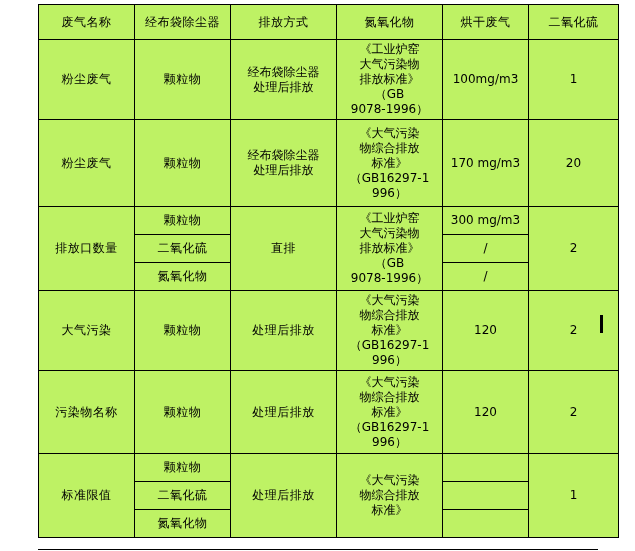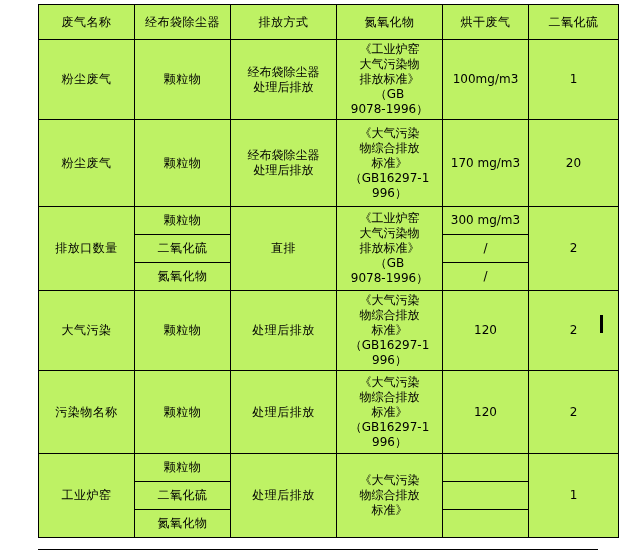--- a/index.html
+++ b/index.html
@@ -171,21 +171,21 @@
         <td class="cell-std" style="white-space:pre-line;">《大气污染
 物综合排放
 标准》
 （GB16297-1
 996）</td>
         <td class="cell-num">120</td>
         <td class="cell-num">2</td>
       </tr>
 
       <tr class="sub-row">
-        <td class="cell-name" rowspan="3">工业炉窑</td>
+        <td class="cell-name" rowspan="3">标准限值</td>
         <td class="cell-name">颗粒物</td>
         <td class="cell-name" rowspan="3">处理后排放</td>
         <td class="cell-std" rowspan="3" style="white-space:pre-line;">《大气污染
 物综合排放
 标准》</td>
         <td class="cell-num"></td>
         <td class="cell-num" rowspan="3">1</td>
       </tr>
       <tr class="sub-row">
         <td class="cell-name">二氧化硫</td>

